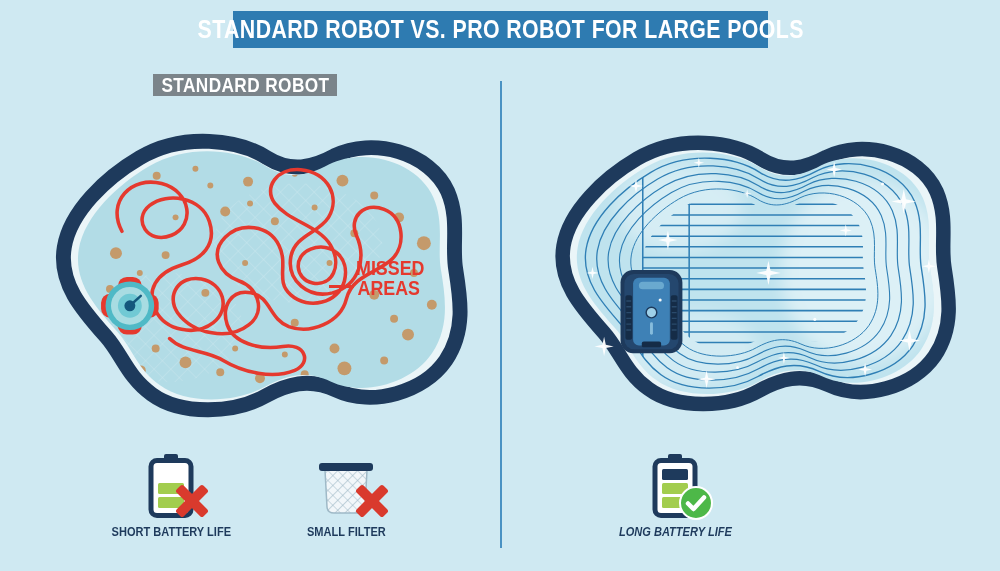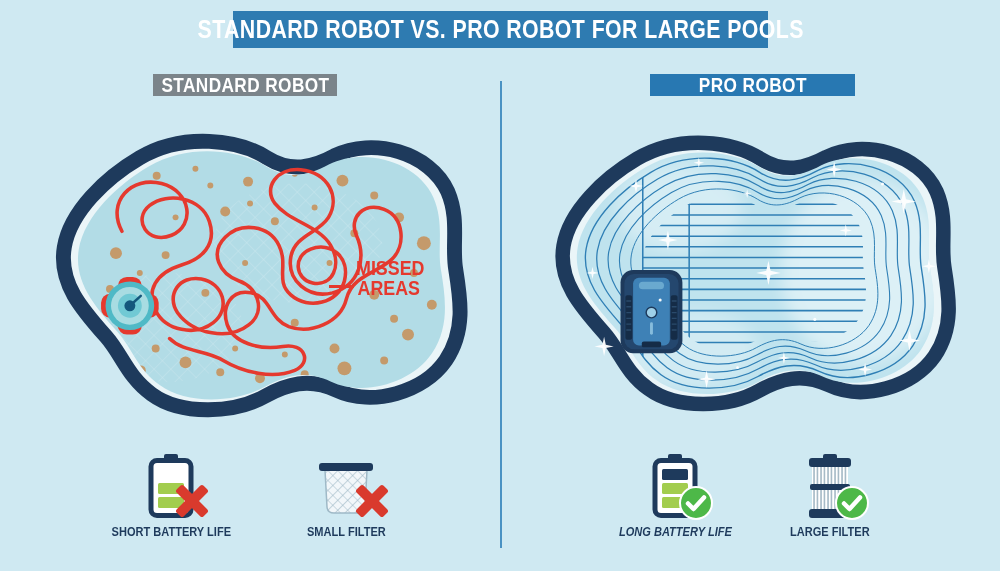--- a/index.html
+++ b/index.html
@@ -49,23 +49,20 @@
 <body>
 
 <div id="stage">
 
   <div class="banner">
     <span class="condensed">STANDARD ROBOT VS. PRO ROBOT FOR LARGE POOLS</span>
   </div>
 
   <div class="badge std">
     <span class="condensed">STANDARD ROBOT</span>
-  </div>
-  <div class="badge pro">
-    <span class="condensed">PRO ROBOT</span>
   </div>
 
   <div class="divider"></div>
 
   <svg class="pool left" width="432" height="298" viewBox="0 0 430 300">
     <defs>
       <path id="blob" d="M 96,34 C 140,8 196,16 224,34 C 248,49 270,44 292,32 C 330,13 388,28 406,68
         C 418,96 410,122 414,146 C 419,177 424,208 404,238 C 382,270 330,285 294,268
         C 266,255 244,262 222,274 C 192,291 138,294 108,272 C 84,255 78,232 62,214
         C 38,187 14,160 20,124 C 26,88 62,54 96,34 Z"></path>
@@ -307,36 +304,14 @@
         <rect x="10" y="43" width="26" height="11" rx="1.5" fill="var(--battery-green,#a2cd4e)"></rect>
       </svg>
       <svg class="status check" width="36" height="36" viewBox="0 0 36 36">
         <circle cx="18" cy="18" r="16" fill="var(--check-green,#4db848)" stroke="#ffffff" stroke-width="2"></circle>
         <path d="M10,18.5 L15.5,24 L26,12.5" fill="none" stroke="#ffffff" stroke-width="4.5" stroke-linecap="round" stroke-linejoin="round"></path>
       </svg>
     </div>
     <div class="label"><span class="condensed">LONG BATTERY LIFE</span></div>
   </div>
 
-  <div class="feature f4">
-    <div class="icon-area">
-      <svg width="48" height="64" viewBox="0 0 48 64">
-        <defs>
-          <pattern id="pleats" width="3.5" height="6" patternUnits="userSpaceOnUse">
-            <path d="M1,0 L1,6" stroke="#8fa8b8" stroke-width="1.3"></path>
-          </pattern>
-        </defs>
-        <rect x="17" y="0" width="14" height="6" rx="2" fill="var(--navy,#1e3a5c)"></rect>
-        <rect x="6" y="12" width="36" height="44" fill="#ffffff"></rect>
-        <rect x="6" y="12" width="36" height="44" fill="url(#pleats)"></rect>
-        <rect x="3" y="4" width="42" height="9" rx="3" fill="var(--navy,#1e3a5c)"></rect>
-        <rect x="4" y="30" width="40" height="6" rx="2" fill="var(--navy,#1e3a5c)"></rect>
-        <rect x="3" y="55" width="42" height="9" rx="3" fill="var(--navy,#1e3a5c)"></rect>
-      </svg>
-      <svg class="status check" width="36" height="36" viewBox="0 0 36 36">
-        <circle cx="18" cy="18" r="16" fill="var(--check-green,#4db848)" stroke="#ffffff" stroke-width="2"></circle>
-        <path d="M10,18.5 L15.5,24 L26,12.5" fill="none" stroke="#ffffff" stroke-width="4.5" stroke-linecap="round" stroke-linejoin="round"></path>
-      </svg>
-    </div>
-    <div class="label"><span class="condensed">LARGE FILTER</span></div>
-  </div>
 
 </div>
 
 </body></html>

